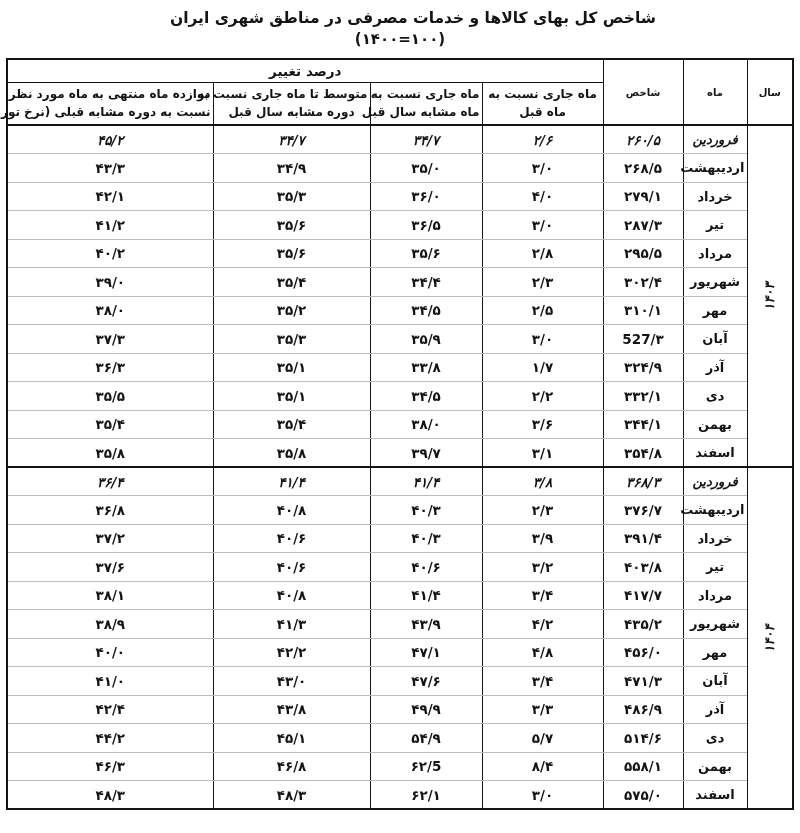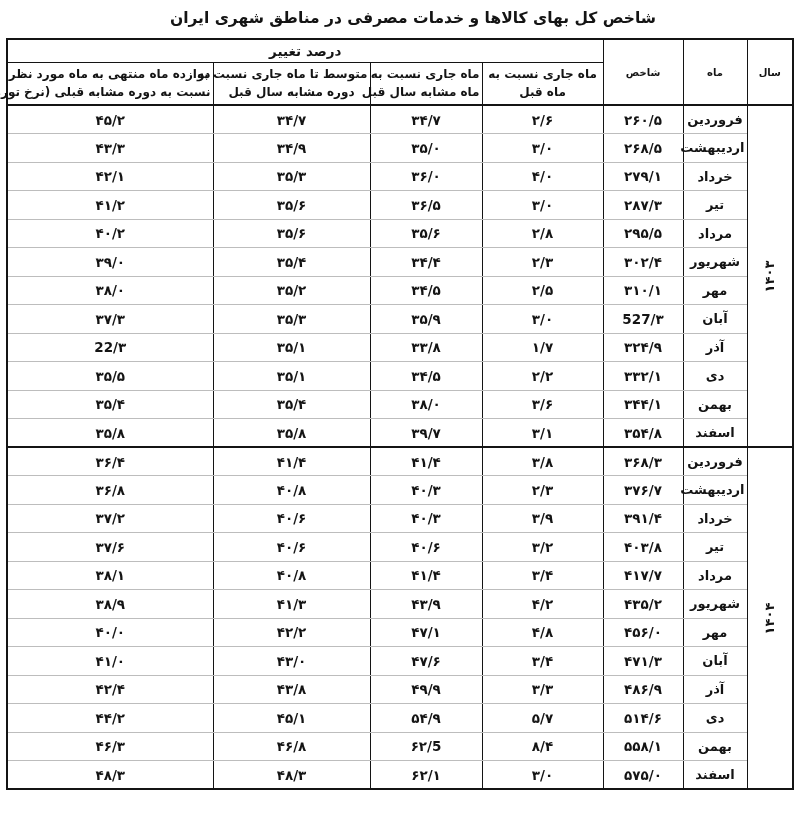--- a/index.html
+++ b/index.html
@@ -51,37 +51,38 @@
     border-bottom: 2.5px solid #141414;
     white-space: nowrap;
     margin-top: 24px;
   }
   tbody td {
     height: 28.5px;
     font-size: 13.5px;
     border-top: 1px solid #bdbdbd;
     border-bottom: 1px solid #bdbdbd;
   }
-  tbody tr.year-first td { border-top: 2.5px solid #141414; }
+  tbody tr.year-first td { border-top: 2.5px solid #141414; font-style: italic; }
   tbody td.year-cell { vertical-align: middle; }
   .year-label {
     display: inline-block;
     transform: rotate(-90deg);
     font-size: 13px;
     font-weight: bold;
     letter-spacing: 2px;
     white-space: nowrap;
   }
   tbody td.month-cell { font-size: 13px; }
 </style>
 </head>
 <body>
 
 <div class="page">
   <div class="title">شاخص کل بهای کالاها و خدمات مصرفی در مناطق شهری ایران</div>
+  <div class="subtitle" dir="ltr">(۱۴۰۰=۱۰۰)</div>
 
   <table class="cpi" dir="rtl">
     <colgroup>
       <col style="width:46px">
         <col style="width:64px">
         <col style="width:80px">
       <col style="width:121px">
         <col style="width:112px">
         <col style="width:157px">
         <col style="width:206px">
@@ -177,21 +178,21 @@
           <td>۳۵/۹</td>
           <td>۳۵/۳</td>
           <td>۳۷/۳</td>
         </tr>
         <tr>
           <td class="month-cell">آذر</td>
           <td>۳۲۴/۹</td>
           <td>۱/۷</td>
           <td>۳۳/۸</td>
           <td>۳۵/۱</td>
-          <td>22/۳</td>
+          <td>۳۶/۳</td>
         </tr>
         <tr>
           <td class="month-cell">دی</td>
           <td>۳۳۲/۱</td>
           <td>۲/۲</td>
           <td>۳۴/۵</td>
           <td>۳۵/۱</td>
           <td>۳۵/۵</td>
         </tr>
         <tr>

